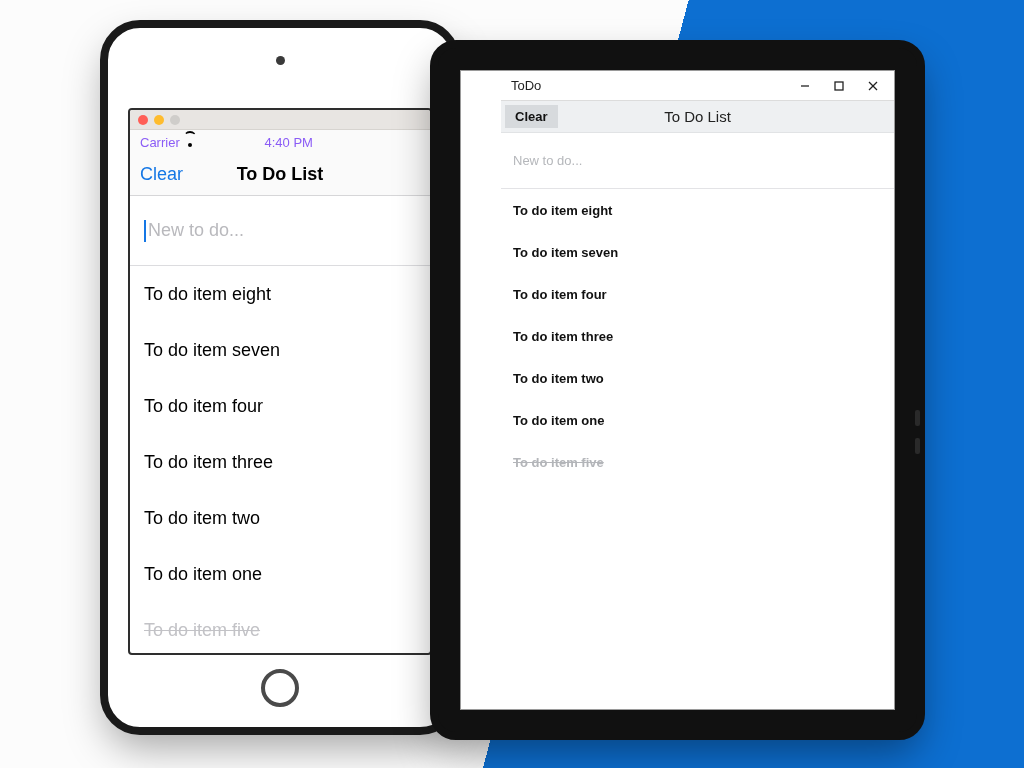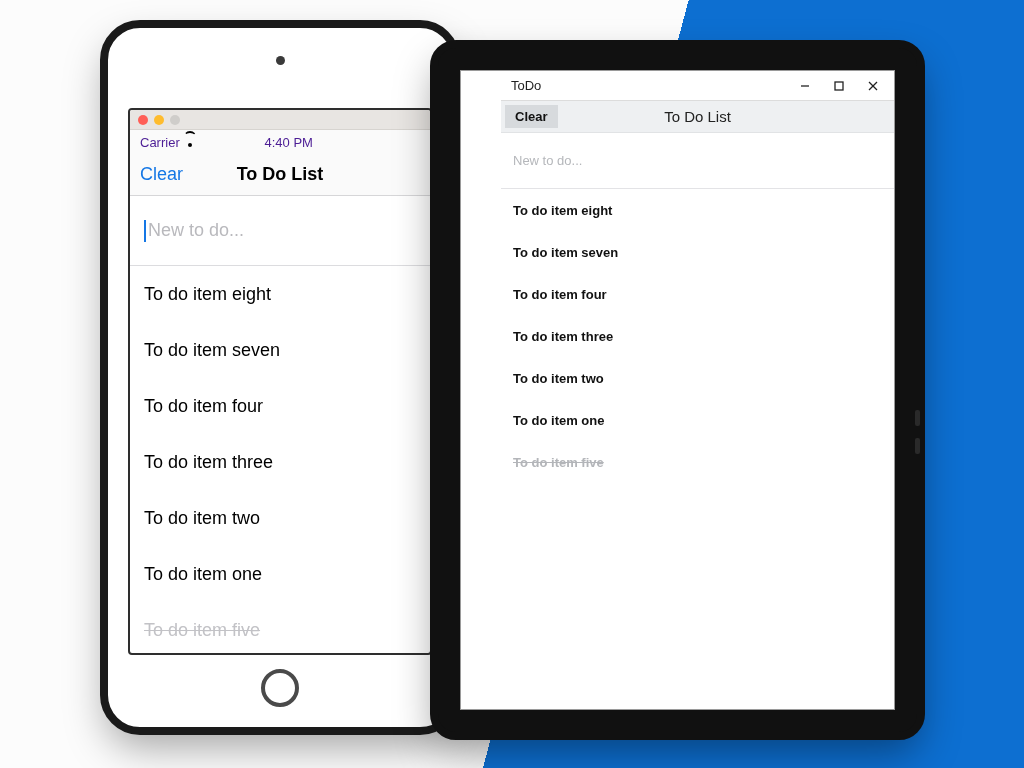--- a/index.html
+++ b/index.html
@@ -58,21 +58,21 @@
   .dot { width: 10px; height: 10px; border-radius: 50%; }
   .dot.red    { background: #ff5f57; }
   .dot.yellow { background: #febc2e; }
   .dot.grey   { background: #cfcdca; }
 
   .ios-status {
     height: 24px;
     display: flex; align-items: center; justify-content: space-between;
     padding: 0 10px;
     font-size: 13px;
-    color: #4c1d95;
+    color: #8b5cf6;
     background: #fafafa;
   }
   .wifi-icon { display:inline-block; position:relative; width:14px; height:10px; }
   .wifi-icon::before {
     content:""; position:absolute; left:0; bottom:0;
     width:14px; height:14px; border:2px solid #000; border-radius:50%;
     clip-path: polygon(0 0, 100% 0, 50% 55%);
     border-bottom:none; border-left:none; border-right:none;
   }
   .wifi-icon::after{

